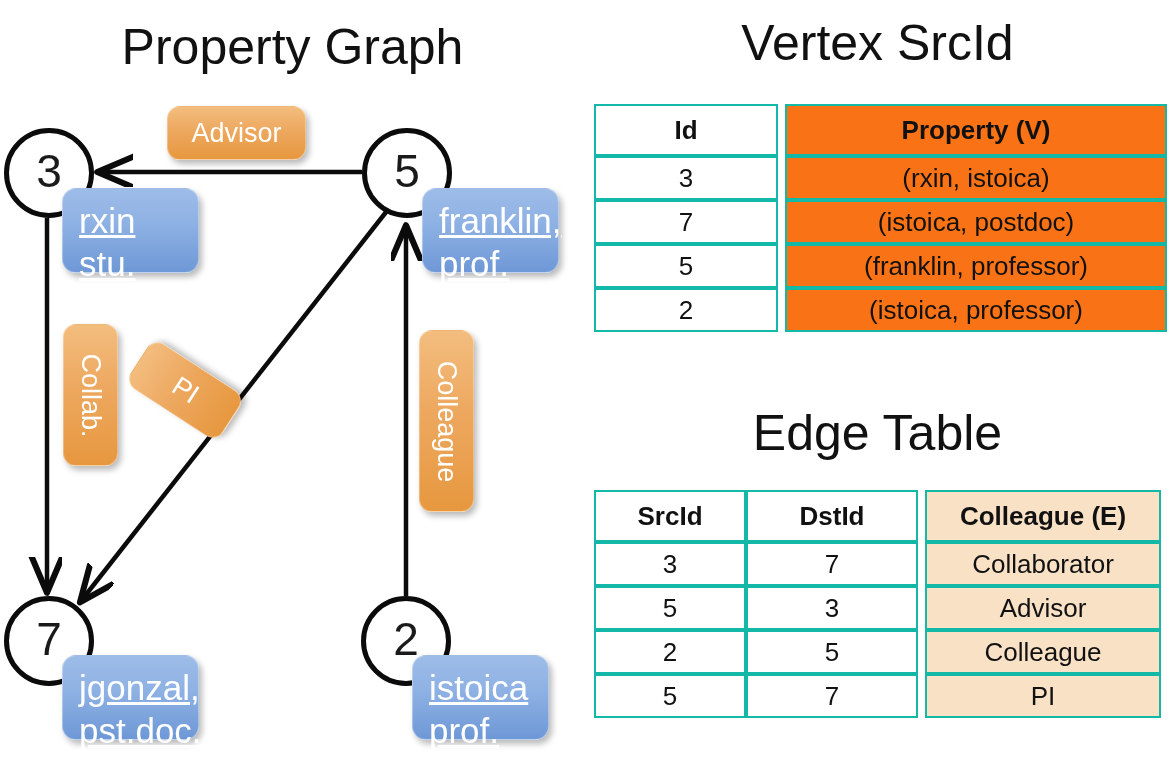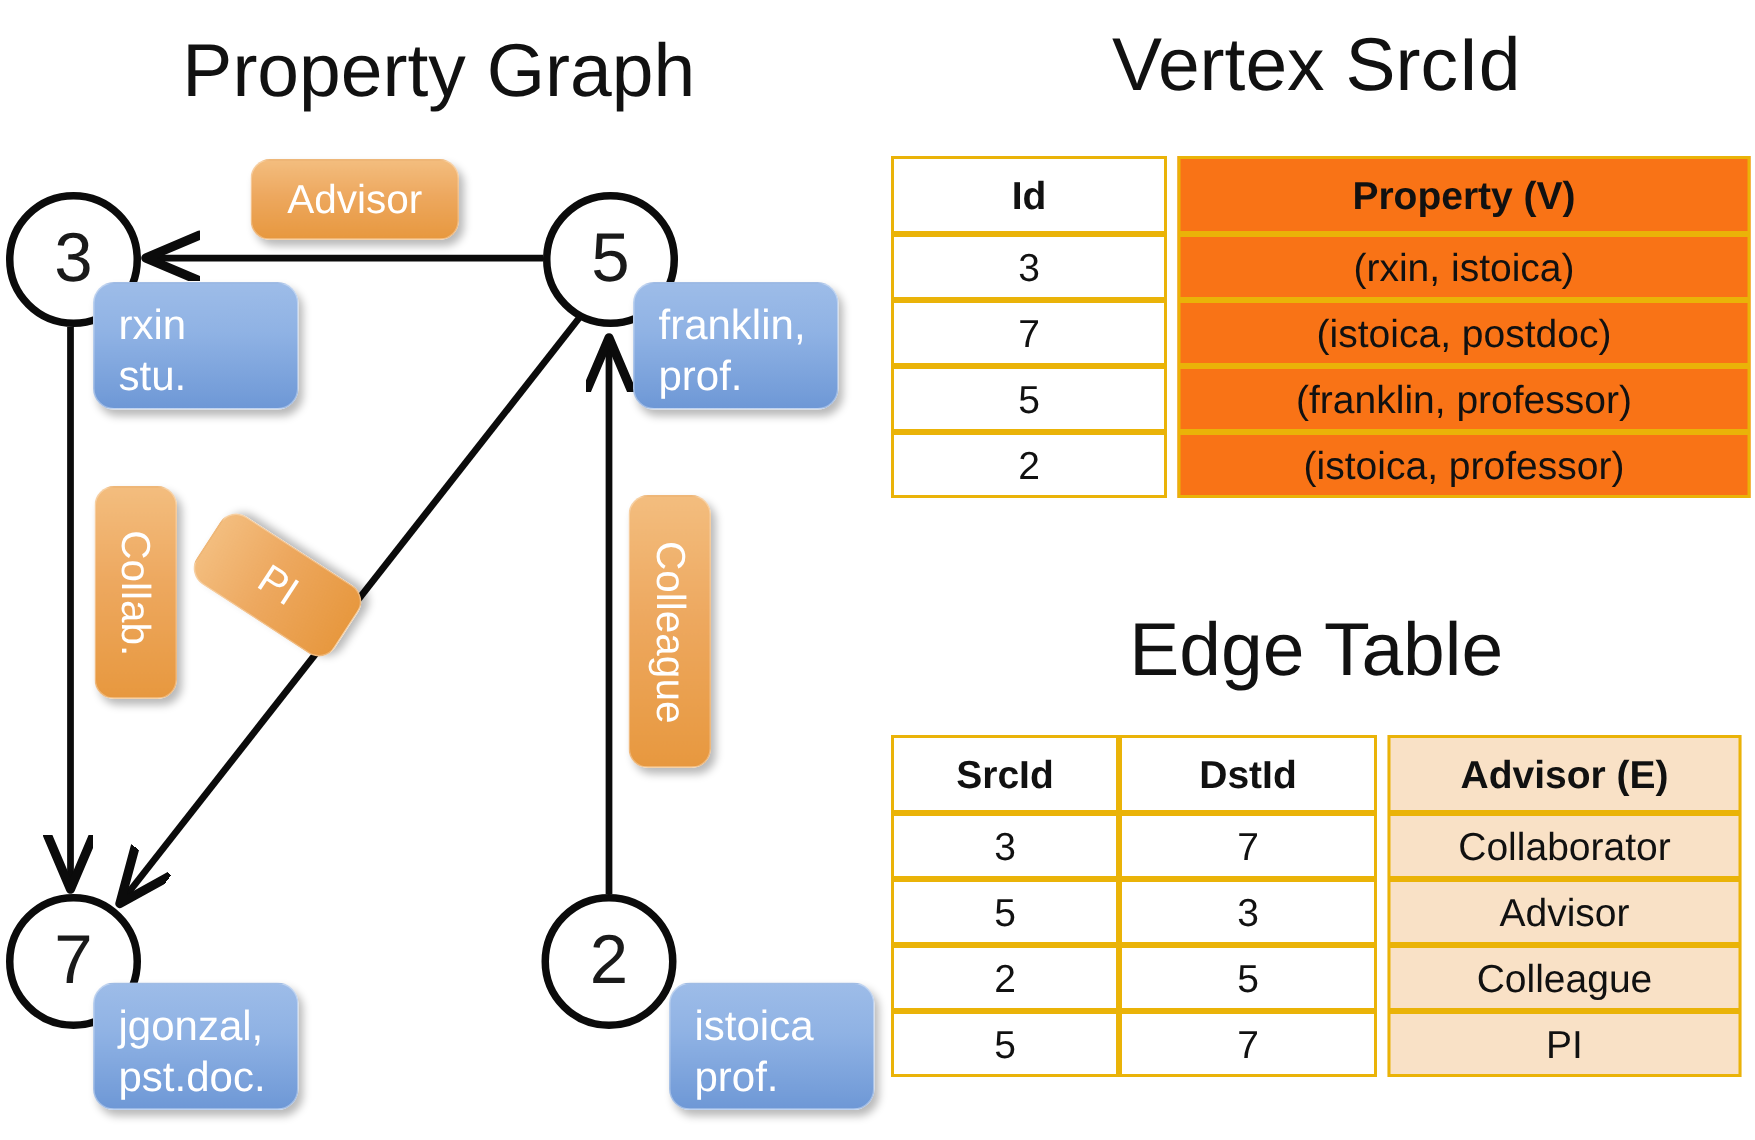--- a/index.html
+++ b/index.html
@@ -47,26 +47,27 @@
   }
   .node-circle span{transform:translateY(-2px);}
 
   
   .vbox{
     position:absolute;
     border-radius:14px;
     background:linear-gradient(to bottom,#9DBCE8 0%,#8FB2E4 40%,#6E98D6 100%);
     box-shadow:3px 4px 6px rgba(0,0,0,0.28);
     color:#ffffff;
-    font-size:28px;
+    font-size:35px;
     line-height:1.22;
     padding:11px 12px 0 16px;
     box-sizing:border-box;
     z-index:6;
     border:1px solid rgba(255,255,255,0.35);
+    text-decoration:underline;
   }
   .vbox .ln{display:block;white-space:nowrap;}
 
   
   .ebox{
     position:absolute;
     border-radius:13px;
     background:linear-gradient(to bottom,#F3BD7E 0%,#EDA85F 45%,#E7983F 100%);
     box-shadow:3px 4px 6px rgba(0,0,0,0.28);
     color:#ffffff;
@@ -86,21 +87,21 @@
   }
   #edge-label-pi > span{
     transform:rotate(90deg);
     white-space:nowrap;
     display:block;
   }
 
   
   .tbl{position:absolute;border-collapse:separate;border-spacing:0;}
   .tbl td{
-    border:2px solid #eab308;
+    border:2px solid #14b8a6;
     font-size:26px;
     text-align:center;
     vertical-align:middle;
     color:#111;
     font-family:"Liberation Sans", sans-serif;
     padding:0;
     height:44px;
     background:#ffffff;
     box-sizing:border-box;
   }
@@ -168,21 +169,21 @@
     <div class="vbox" id="vbox-franklin" style="left:422px;top:188px;width:137px;height:85px;">
       <span class="ln">franklin,</span>
       <span class="ln">prof.</span>
     </div>
 
     <div class="vbox" id="vbox-jgonzal" style="left:62px;top:655px;width:137px;height:85px;">
       <span class="ln">jgonzal,</span>
       <span class="ln">pst.doc.</span>
     </div>
 
-    <div class="vbox" id="vbox-istoica" style="left:446px;top:655px;width:137px;height:85px;">
+    <div class="vbox" id="vbox-istoica" style="left:412px;top:655px;width:137px;height:85px;">
       <span class="ln">istoica</span>
       <span class="ln">prof.</span>
     </div>
 
     <div class="ebox" id="edge-label-advisor" style="left:167px;top:106px;width:137px;height:52px;">
       <span>Advisor</span>
     </div>
 
     <div class="ebox vert" id="edge-label-collab" style="left:63px;top:324px;width:53px;height:140px;">
       <span>Collab.</span>
@@ -226,21 +227,21 @@
       </tr>
     </tbody>
   </table>
 
   <table class="tbl" id="edge-table">
     <tbody>
       <tr>
         <td class="hd c-src">SrcId</td>
         <td class="hd c-dst">DstId</td>
         <td class="gap"></td>
-        <td class="hd c-prop peach">Advisor (E)</td>
+        <td class="hd c-prop peach">Colleague (E)</td>
       </tr>
       <tr>
         <td class="c-src">3</td>
         <td class="c-dst">7</td>
         <td class="gap"></td>
         <td class="c-prop peach">Collaborator</td>
       </tr>
       <tr>
         <td class="c-src">5</td>
         <td class="c-dst">3</td>

